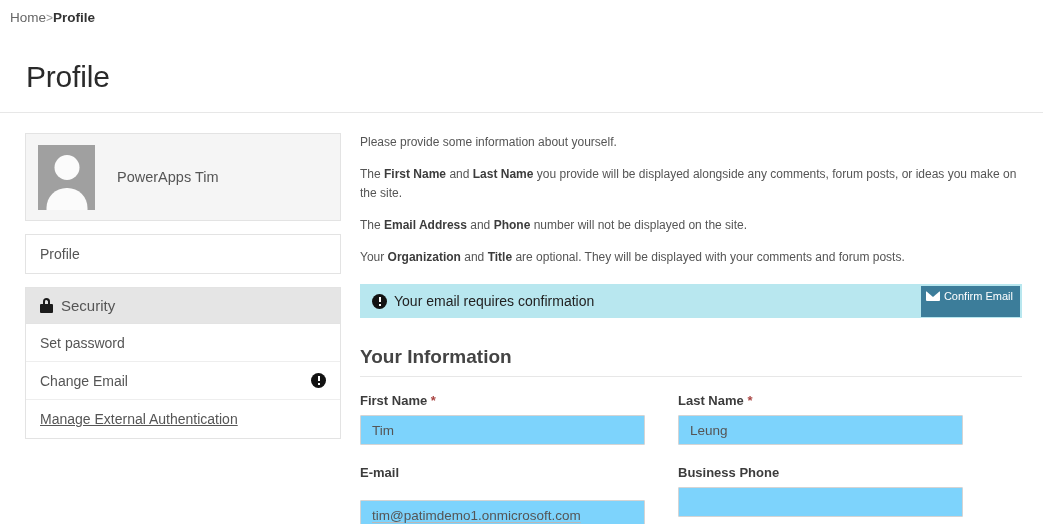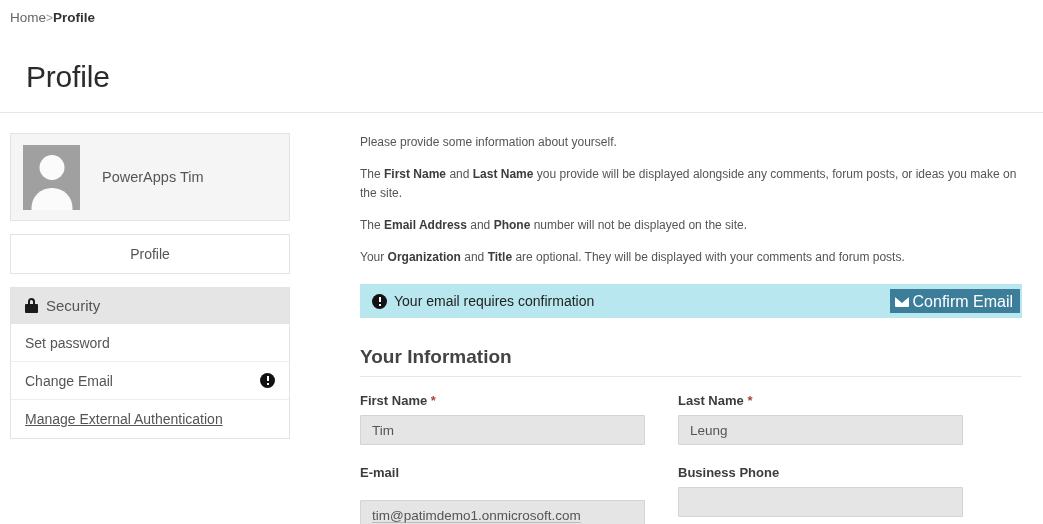--- a/index.html
+++ b/index.html
@@ -28,21 +28,21 @@
     position: absolute; left: 26px; top: 59px;
     font-size: 30px; font-weight: normal; color: #2a2a2a;
     margin: 0; line-height: 36px; letter-spacing: -0.2px;
   }
   .title-rule {
     position: absolute; left: 0; top: 112px; width: 1043px;
     height: 1px; background: #e7e7e7;
   }
 
   
-  .sidebar { position: absolute; left: 10px; top: 133px; width: 280px; text-align: center; }
+  .sidebar { position: absolute; left: 25px; top: 133px; width: 316px; }
 
   .user-card {
     background: #f5f5f5; border: 1px solid #e3e3e3;
     height: 88px; display: flex; align-items: center;
     padding: 0 12px;
   }
   .avatar {
     width: 57px; height: 65px; background: #a0a0a0;
     position: relative; overflow: hidden; flex: 0 0 auto;
   }
@@ -108,21 +108,21 @@
   .alert {
     margin-top: 17px; background: #b8e7ef; height: 34px;
     display: flex; align-items: center; padding: 0 2px 0 12px;
     justify-content: space-between;
   }
   .alert-left { display: flex; align-items: center; gap: 7px; }
   .alert-text { font-size: 14px; color: #222222; }
   .confirm-btn {
     background: #3c7d9a; color: #ffffff; border: none;
     font-family: "Liberation Sans", sans-serif;
-    font-size: 16px; padding: 5px 7px 3px 5px; cursor: pointer;
+    font-size: 11px; padding: 5px 7px 15px 5px; cursor: pointer;
     display: flex; align-items: center; gap: 4px; line-height: 1;
     margin-right: 0px;
   }
   .env-icon { display: inline-block; width: 14px; height: 10px; position: relative; }
   .env-icon .rect {
     position: absolute; inset: 0; background: #ffffff; border-radius: 1px;
   }
   .env-icon .fold {
     position: absolute; left: 0; top: 0; width: 0; height: 0;
     border-left: 7px solid transparent; border-right: 7px solid transparent;
@@ -138,21 +138,21 @@
   .col { width: 285px; }
   .field { margin-bottom: 20px; }
   .field:last-child { margin-bottom: 0; }
   .field-label {
     font-size: 13px; font-weight: bold; color: #3c3c3c;
     display: block; margin-bottom: 7px;
   }
   .req { color: #a94442; font-weight: bold; }
   .field-input {
     width: 285px; height: 30px; border: 1px solid #d4d4d4;
-    background: #e5e5e5; font-family: "Liberation Sans", sans-serif;
+    background: #7dd3fc; font-family: "Liberation Sans", sans-serif;
     font-size: 13.5px; color: #555555; padding: 0 11px; border-radius: 1px;
     outline: none;
   }
   .field-input.spell {
     text-decoration: underline; text-decoration-color: #b9b9b9;
     text-decoration-thickness: 1px; text-underline-offset: 2px; margin-top: 13px;
   }
 </style>
 </head>
 <body>

